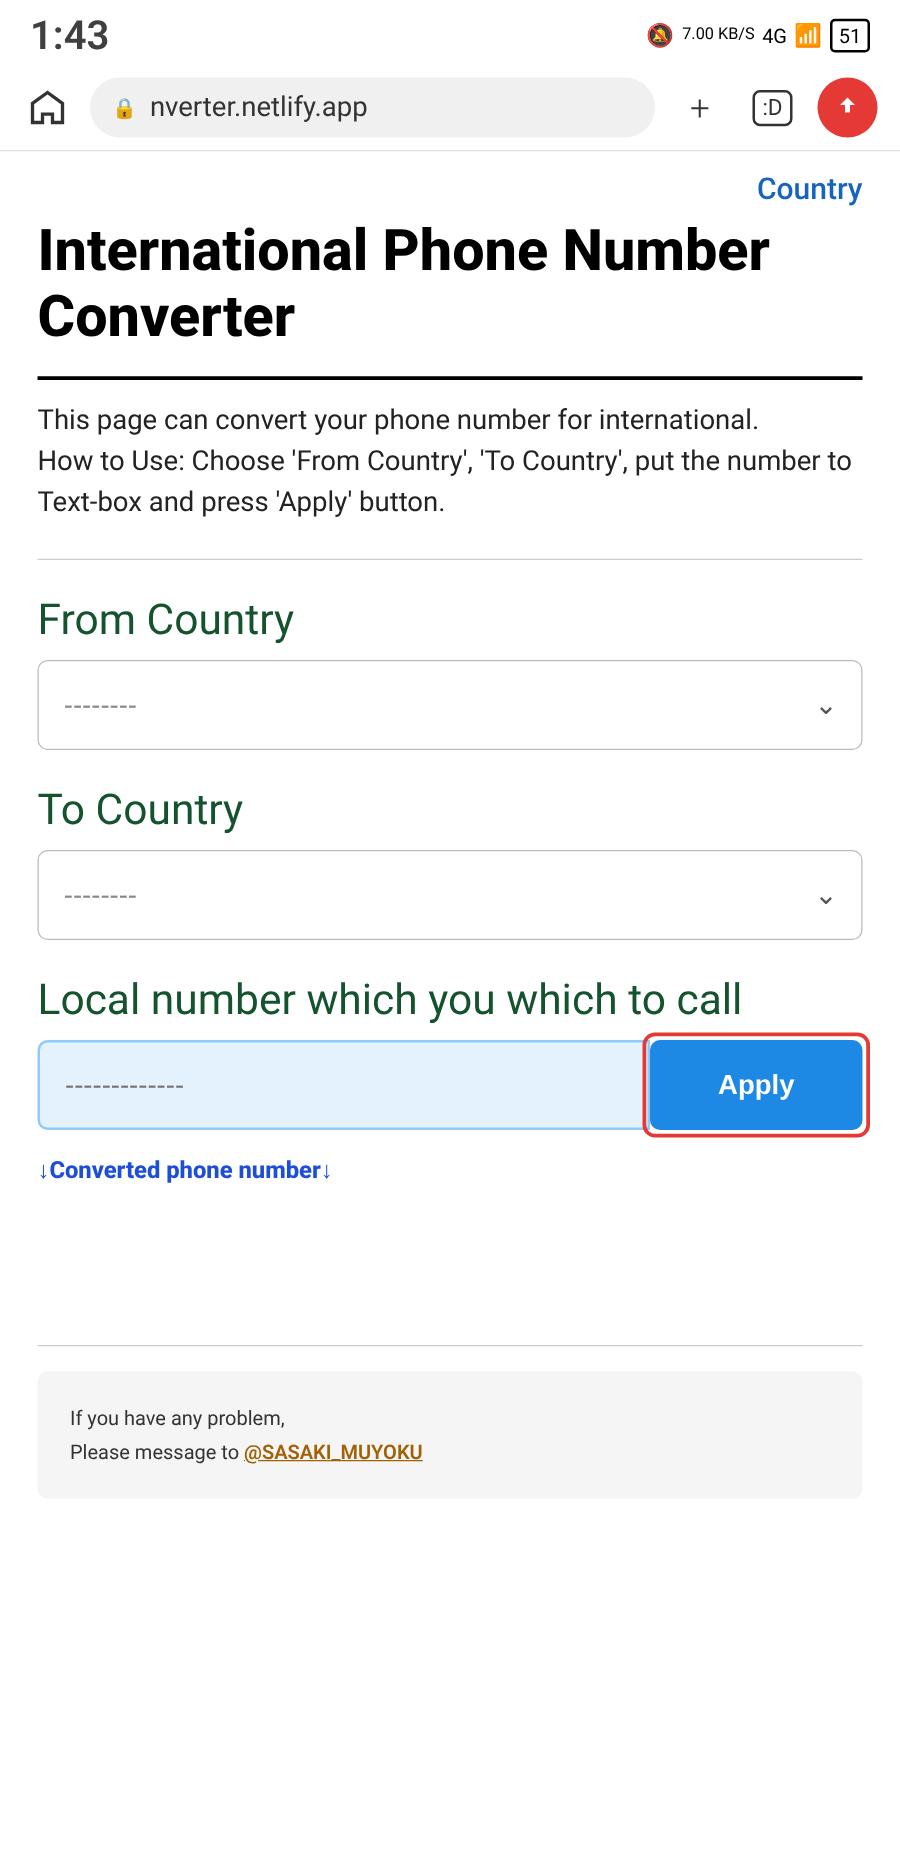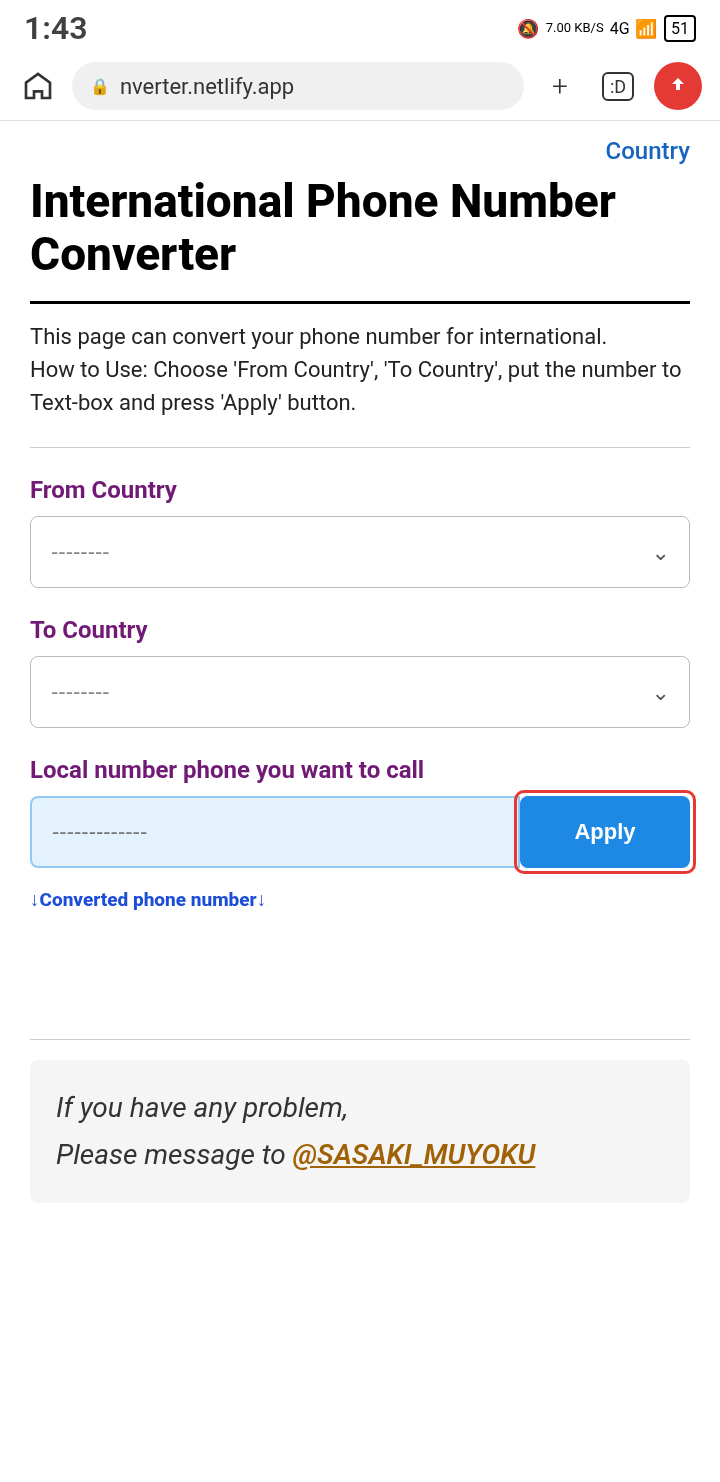--- a/index.html
+++ b/index.html
@@ -119,23 +119,23 @@
       margin-bottom: 28px;
     }
     .section-divider {
       border: none;
       border-top: 1px solid #ccc;
       margin-bottom: 28px;
     }
 
     
     .field-label {
-      font-size: 24px;
-      font-weight: 700;
-      color: #701a75;
+      font-size: 34px;
+      font-weight: 400;
+      color: #14532d;
       margin-bottom: 12px;
     }
     .select-wrapper {
       position: relative;
       width: 100%;
       margin-bottom: 28px;
     }
     .select-wrapper select {
       width: 100%;
       border: 1.5px solid #bbb;
@@ -215,24 +215,23 @@
     }
     .bottom-divider {
       border: none;
       border-top: 1px solid #ccc;
       margin-bottom: 20px;
     }
     .footer-box {
       background: #f5f5f5;
       border-radius: 8px;
       padding: 24px 26px;
-      font-size: 28px;
+      font-size: 16px;
       color: #333;
       line-height: 1.7;
-      font-style: italic;
     }
     .footer-link {
       color: #a16207;
       font-weight: 600;
     }
   </style>
 </head>
 <body>
 
 <div class="status-bar">
@@ -292,21 +291,21 @@
   </div>
 
   <div class="field-label">To Country</div>
   <div class="select-wrapper">
     <select>
       <option value="">--------</option>
     </select>
     <span class="select-arrow">⌄</span>
   </div>
 
-  <div class="field-label">Local number phone you want to call</div>
+  <div class="field-label">Local number which you which to call</div>
   <div class="local-number-row">
     <input class="local-number-input" type="text" placeholder="-------------" style="">
     <div class="apply-btn-wrapper">
       <button class="apply-btn">Apply</button>
     </div>
   </div>
 
   <div class="converted-label">↓Converted phone number↓</div>
 
   <div class="result-area"></div>

